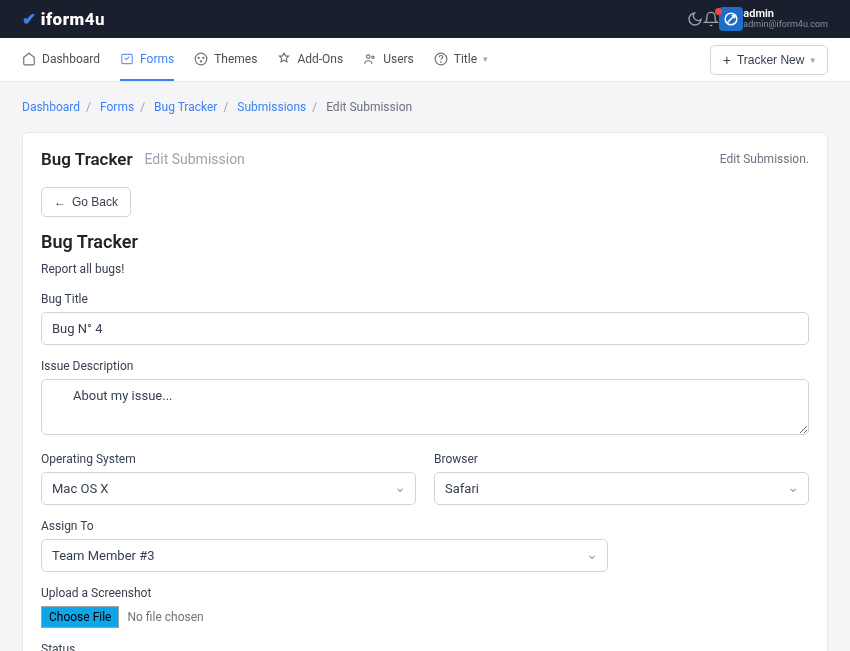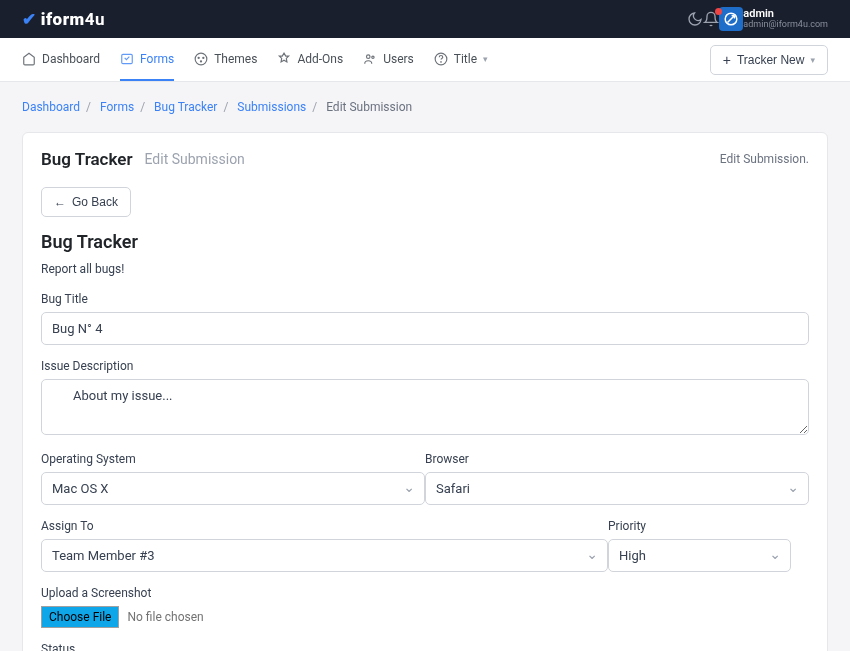--- a/index.html
+++ b/index.html
@@ -92,21 +92,21 @@
     padding:8px 10px; font-size:13px; color:#374151; background:#fff;
     font-family:inherit;
   }
   .textarea { min-height:56px; resize:vertical;padding-left:31px; }
   .select-wrap { position:relative; }
   .select-wrap::after {
     content:"⌄"; position:absolute; right:10px; top:50%; transform:translateY(-60%);
     color:#9ca3af; font-size:14px; pointer-events:none;
   }
   .select { appearance:none; -webkit-appearance:none; padding-right:16px; }
-  .row { display:flex; }
+  .row { display:flex; gap:18px; }
   .col-half { flex:1 1 50%; }
   .col-wide { flex: 0 0 calc(75% - 9px); }
   .col-narrow { flex: 0 0 calc(25% - 9px); }
   .file-group { display:flex; align-items:center; gap:8px; }
   .choose-file-btn {
     border:1px solid #a0a0a0; background:#0ea5e9; font-size:12px;
     padding:3px 7px; cursor:pointer; font-family:inherit;
   }
   .file-status { font-size:12px; color:#737373; }
 </style>
@@ -270,28 +270,20 @@
 
       <div class="row">
         <div class="field col-wide">
           <label class="field-label">Assign To</label>
           <div class="select-wrap">
             <select class="select">
               <option>Team Member #3</option>
             </select>
           </div>
         </div>
-        <div class="field col-narrow">
-          <label class="field-label">Priority</label>
-          <div class="select-wrap">
-            <select class="select">
-              <option>High</option>
-            </select>
-          </div>
-        </div>
       </div>
 
       <div class="field">
         <label class="field-label">Upload a Screenshot</label>
         <div class="file-group">
           <button class="choose-file-btn">Choose File</button>
           <span class="file-status">No file chosen</span>
         </div>
       </div>
 

